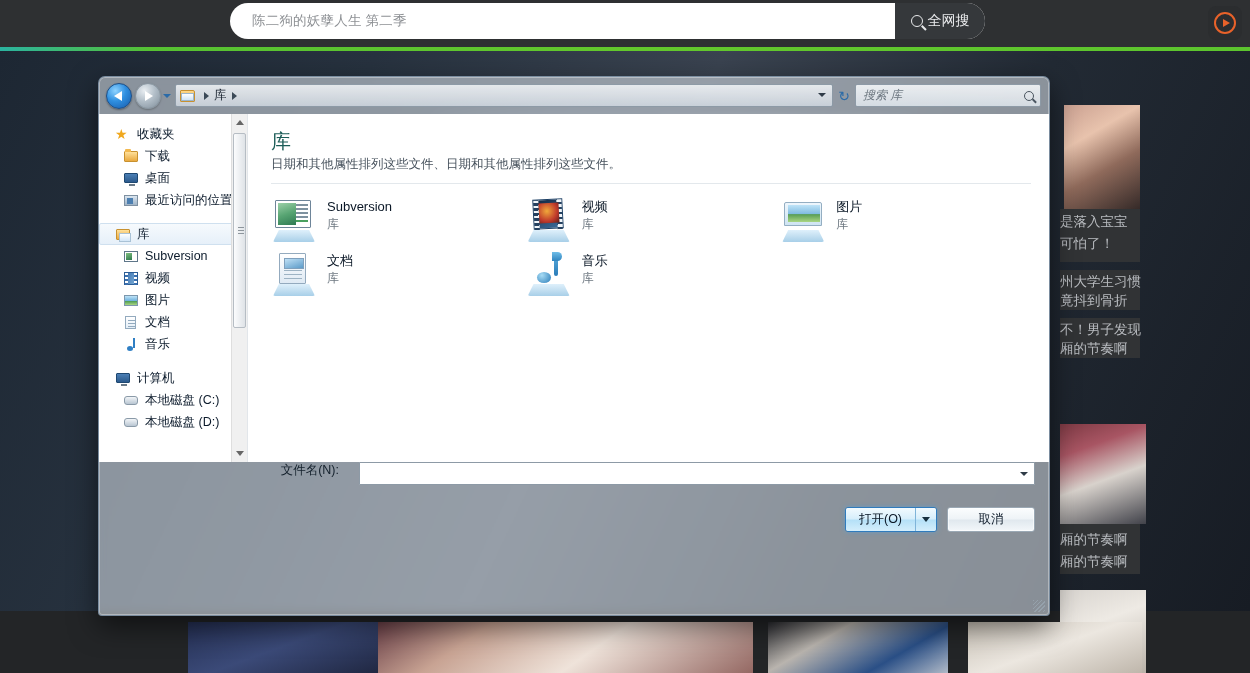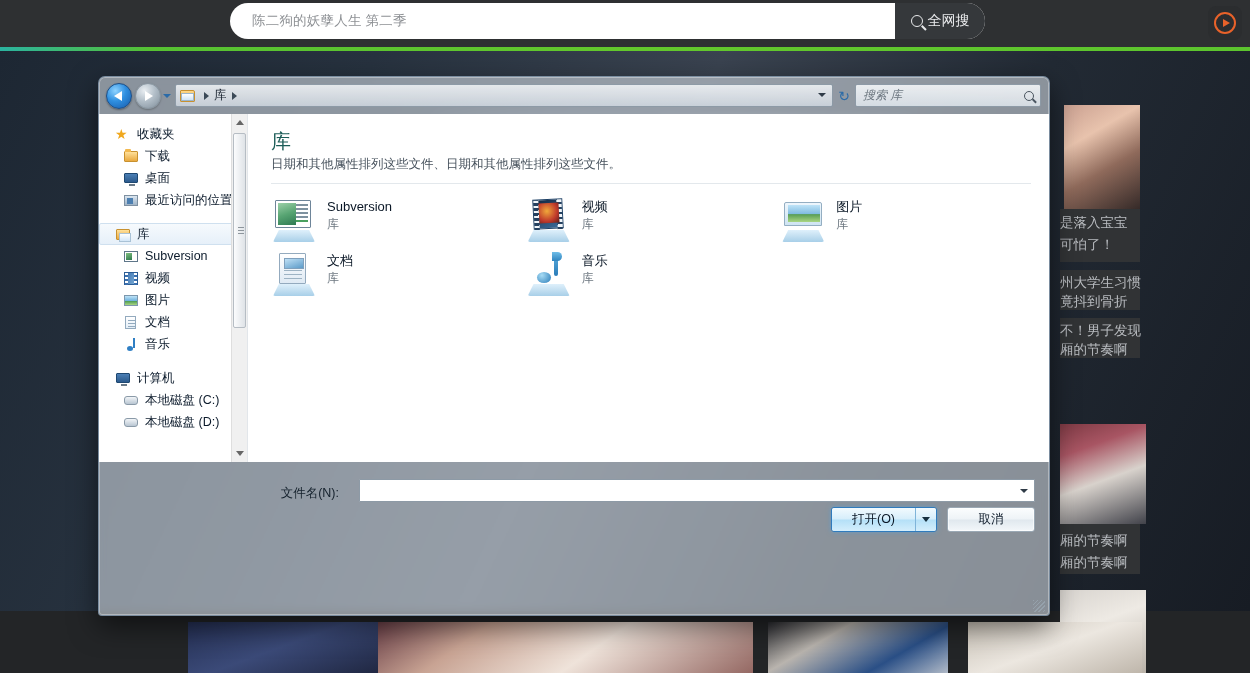--- a/index.html
+++ b/index.html
@@ -114,21 +114,21 @@
     background: #313335;
   }
   .thumb-e {
     position: absolute; left: 1060px; top: 590px; width: 86px; height: 83px;
     background: linear-gradient(160deg,#d8d4cf 0%,#eeeae4 40%,#b9b2a8 100%);
     filter: blur(.6px);
   }
   .news-text {
     position: absolute; color: #b9bcc0; font-size: 13.5px;
     line-height: 19px; white-space: nowrap;
-    font-family: Liberation Serif, serif;
+    font-family: Liberation Mono, monospace;
   }
 
   
   .vid-row { position: absolute; left: 0; top: 611px; width: 1250px; height: 62px; }
   .vid {
     position: absolute; top: 11px; height: 62px;
   }
   .vid-1 { left: 188px; width: 190px;
     background: linear-gradient(160deg,#253054 0%,#3b4a78 45%,#1b2138 100%); }
   .vid-2 { left: 378px; width: 375px;
@@ -548,21 +548,21 @@
     border-radius:0 6px 6px 0;
   }
   .mus-big .ball {
     position:absolute; left:1px; top:20px; width:14px; height:11px;
     background: radial-gradient(circle at 35% 30%,#a8dcf5,#2a7cb8);
     border-radius:50%;
   }
 
   
   .fn-row {
-    height: 40px; display: flex; align-items: flex-end;
+    height: 40px; display: flex; align-items: flex-start;
     padding: 0 14px 0 0; gap: 12px;
     background: transparent;
   }
   .fn-label {
     width: 248px; text-align: right; font-size: 12.5px; color: #14202c;
     padding-right: 8px;
   }
   .fn-input {
     flex: 1; height: 23px; background: #ffffff;
     border: 1px solid #8d9aa6; border-radius: 1px;
@@ -594,21 +594,21 @@
     height: 44px; display: flex; align-items: flex-start;
     justify-content: flex-end; gap: 10px; padding: 5px 14px 0 0;
   }
   .open-split {
     display: flex; height: 25px;
     border: 1px solid #2f7bbd; border-radius: 3px; overflow: hidden;
     box-shadow: 0 0 0 1px rgba(255,255,255,.7) inset, 0 0 5px rgba(80,160,220,.6);
     cursor: pointer;
   }
   .open-main {
-    width: 84px;
+    width: 70px;
     background: linear-gradient(180deg,#f2fafe 0%,#d6eefb 48%,#b4e0f7 52%,#d4eefc 100%);
     display: flex; align-items: center; justify-content: center;
     font-size: 12.5px; color: #0a1726;
     border-right: 1px solid #7fb4d9;
   }
   .open-caret {
     width: 20px;
     background: linear-gradient(180deg,#f2fafe 0%,#d6eefb 48%,#b4e0f7 52%,#d4eefc 100%);
     display: flex; align-items: center; justify-content: center;
   }

